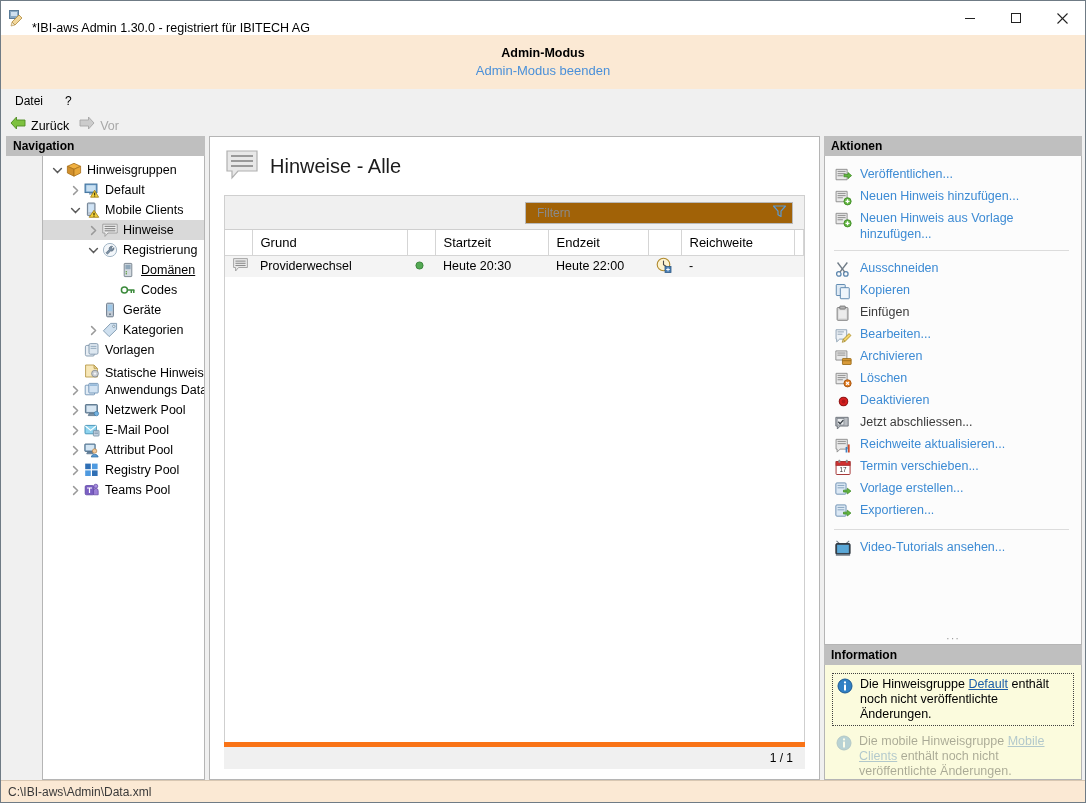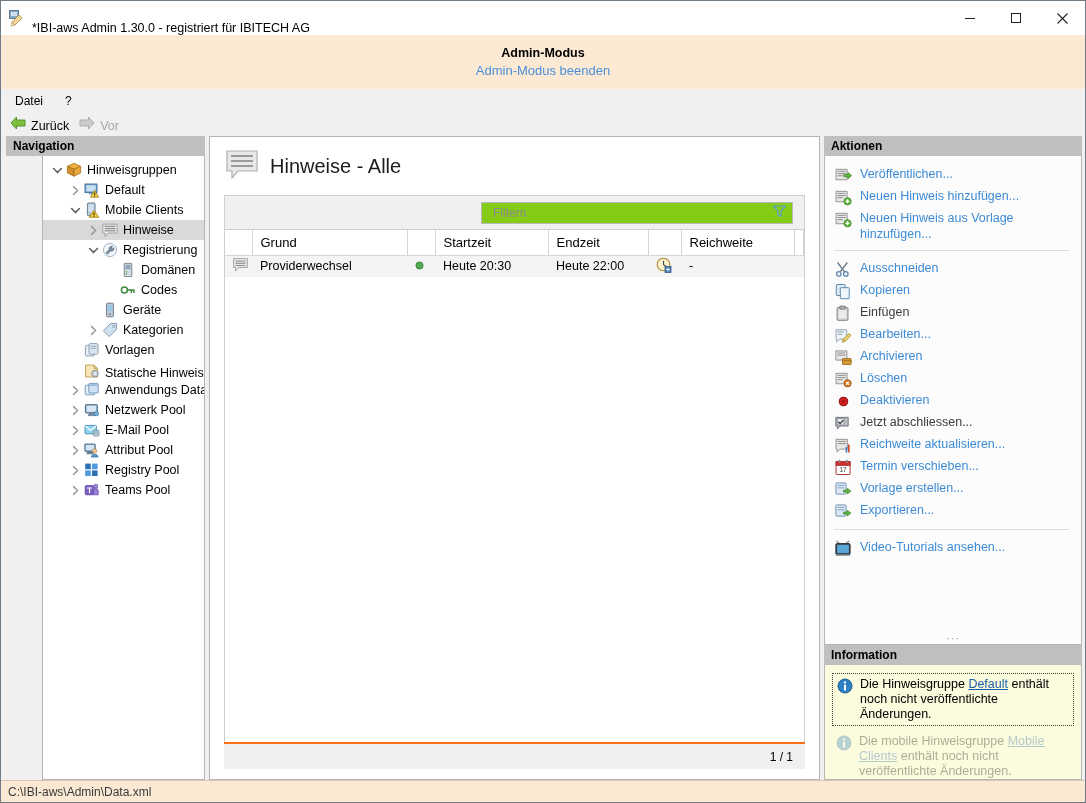--- a/index.html
+++ b/index.html
@@ -168,22 +168,22 @@
   }
   .filterbar {
     background: #f0f0f0;
     height: 34px;
     display: flex; align-items: center; justify-content: flex-end;
     padding-right: 11px;
     flex: 0 0 auto;
     border-bottom: 1px solid #cfcfcf;
   }
   .filterbox {
-    width: 312px; height: 22px;
-    background: #84cc16;
+    width: 268px; height: 22px;
+    background: #a16207;
     border: 1px solid #b9b9b9;
     display: flex; align-items: center;
     padding: 0 5px 0 9px;
   }
   .filterbox input {
     border: none; outline: none;
     flex: 1 1 auto;
     font-family: "Liberation Sans", sans-serif;
     font-size: 12px;
     color: #000; background: transparent;
@@ -209,21 +209,21 @@
     padding-left: 8px;
     color: #000;
     background: #f4f4f4;
     vertical-align: middle;
   }
   td.c-icon { padding-left: 4px; }
   .gridfill { flex: 1 1 auto; background: #ffffff; }
   .gridfoot {
     height: 27px;
     background: #f0f0f0;
-    border-top: 2px solid #f97316;
+    border-top: 5px solid #f97316;
     display: flex; align-items: center; justify-content: flex-end;
     padding-right: 12px;
     flex: 0 0 auto;
     font-size: 12px;
     margin: 0 14px;
   }
   .content-bottompad { height: 10px; flex: 0 0 auto; }
 
   
   .rightpanel {
@@ -444,21 +444,21 @@
               </svg>
             </span>
             <span class="ticon">
               <svg width="16" height="16" viewBox="0 0 16 16">
                 <circle cx="8" cy="8" r="6.6" fill="#f2f6fa" stroke="#9aafc0" stroke-width="0.9"></circle>
                 <path d="M10.6 4.4 a2.6 2.6 0 0 0 -3.4 3.2 L4 10.8 l1.4 1.4 3.2 -3.2 a2.6 2.6 0 0 0 3.2 -3.4 l-1.5 1.5 -1.1 -1.1 z" fill="#7b8fa3" stroke="#4d5f70" stroke-width="0.6"></path>
               </svg>
             </span>
             <span class="tlabel">Registrierung</span>
           </div>
-          <div class="tnode" style="padding-left: 60px;">
+          <div class="tnode" style="padding-left: 60px; text-decoration: underline;">
             <span class="twist"></span>
             <span class="ticon">
               <svg width="16" height="16" viewBox="0 0 16 16">
                 <rect x="4.2" y="1.4" width="7.6" height="13.2" rx="0.6" fill="#d3dae0" stroke="#737f8a" stroke-width="0.9"></rect>
                 <rect x="5.4" y="2.8" width="5.2" height="4.4" fill="#8fa7ba"></rect>
                 <circle cx="6.3" cy="9.8" r="0.7" fill="#5a9a3a"></circle>
                 <circle cx="6.3" cy="11.8" r="0.7" fill="#5a9a3a"></circle>
               </svg>
             </span>
             <span class="tlabel">Domänen</span>

